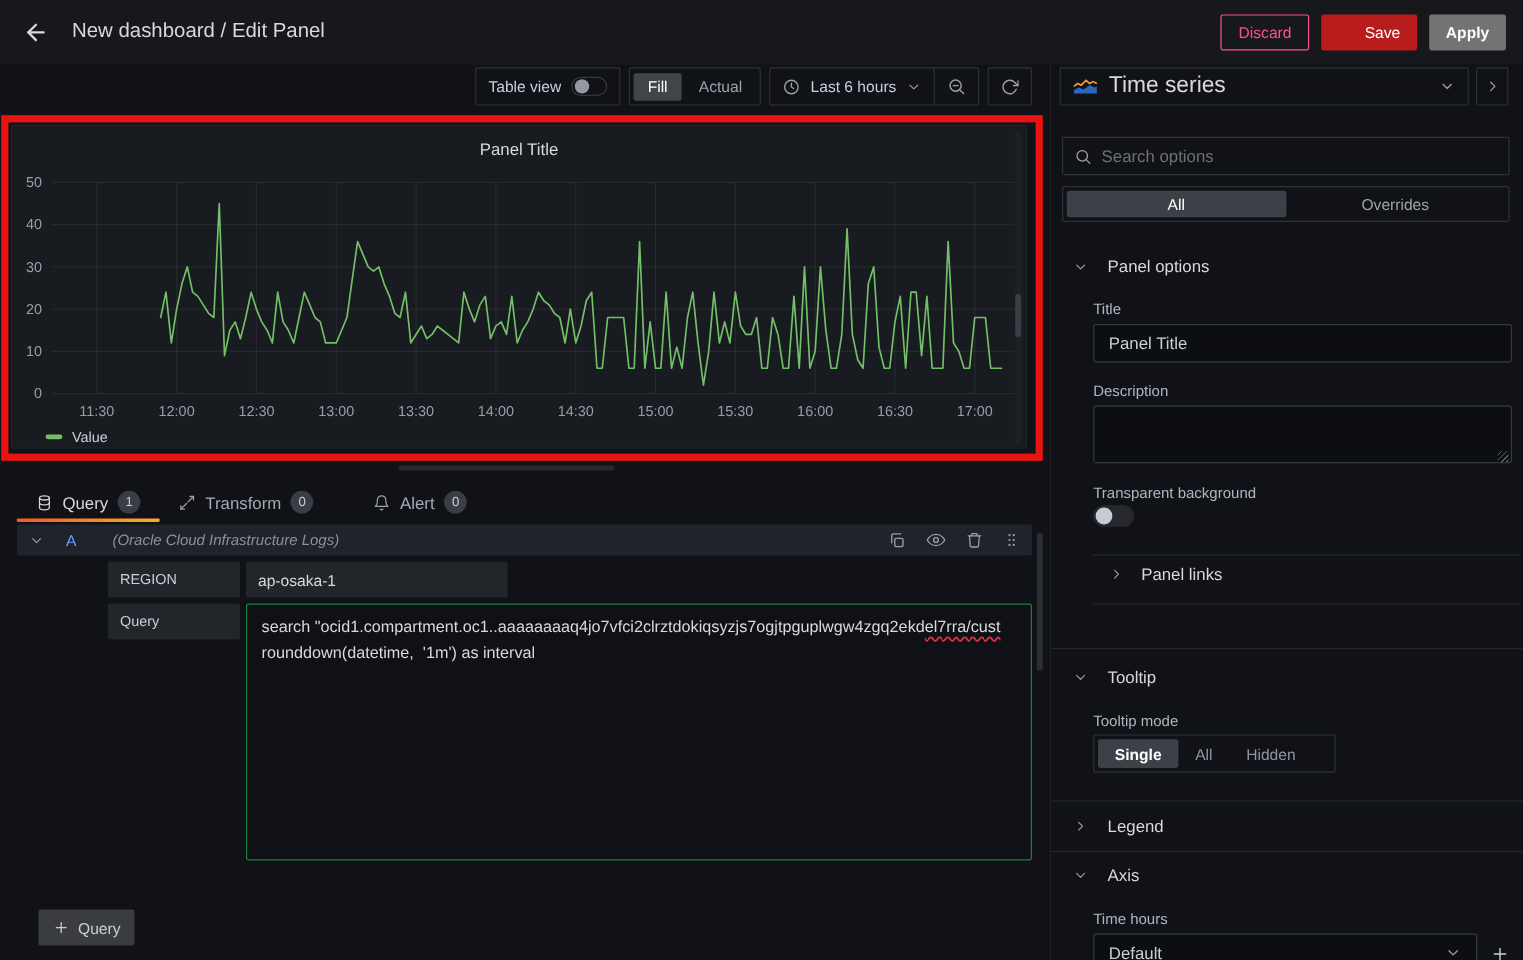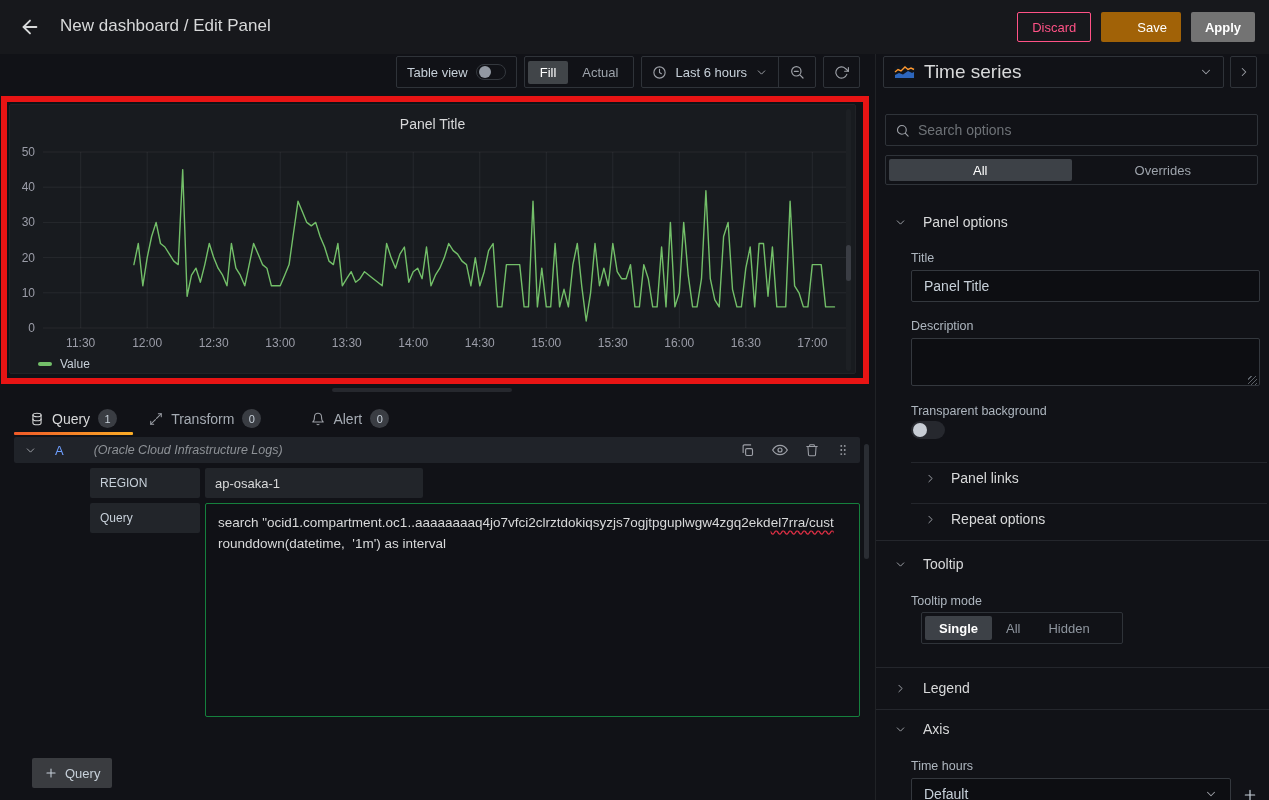--- a/index.html
+++ b/index.html
@@ -9,21 +9,21 @@
 
   svg.ic { display:block; fill:none; stroke:#9da0a7; stroke-width:1.8; stroke-linecap:round; stroke-linejoin:round; }
 
   
   .hdr { position:absolute; left:0; top:0; width:1269px; height:54px; background:#17181c; }
   .back-btn { position:absolute; left:16px; top:13px; width:28px; height:28px; display:flex; align-items:center; justify-content:center; cursor:pointer; }
   .hdr-title { position:absolute; left:60px; top:16px; font-size:17px; color:#d8d9da; font-weight:400; }
   .hdr-actions { position:absolute; right:14px; top:12px; display:flex; gap:10px; }
   .btn { height:30px; display:flex; align-items:center; justify-content:center; padding:0 14px; border-radius:2px; font-size:13px; font-weight:500; cursor:pointer; }
   .btn-destructive { border:1px solid #ff5286; color:#ff5286; background:transparent; }
-  .btn-secondary { background:#a16207; color:#ffffff;padding-left:36px; }
+  .btn-secondary { background:#b91c1c; color:#ffffff;padding-left:36px; }
   .btn-primary { background:#737373; color:#ffffff;font-weight:bold; }
 
   
   .left-pane { position:absolute; left:0; top:54px; width:875px; height:746px; }
   .right-pane { position:absolute; left:875px; top:54px; width:394px; height:746px; border-left:1px solid #202226; background:#111217; overflow:hidden; }
 
   
   .toolbar { position:absolute; top:2px; right:15px; display:flex; gap:7px; height:32px; }
   .tb-group { display:flex; align-items:center; border:1px solid #2f3339; border-radius:2px; height:32px; }
   .tb-item { display:flex; align-items:center; gap:8px; padding:0 10px; height:100%; font-size:13px; color:#c7d0d9; cursor:pointer;justify-content:space-between; }
@@ -86,21 +86,21 @@
   .sect-head .t { position:absolute; left:47px; font-size:14px; font-weight:500; color:#d8d9da; }
   .sub-head { position:absolute; left:0; width:394px; height:28px; display:flex; align-items:center; cursor:pointer; }
   .sub-head .chev { position:absolute; left:48px; display:flex; }
   .sub-head .t { position:absolute; left:75px; font-size:14px; font-weight:500; color:#d8d9da; }
   .opt-label { position:absolute; left:35px; font-size:12.5px; font-weight:500; color:#aeb6bf; }
   .opt-input { position:absolute; left:35px; width:349px; height:32px; background:#0d0e12; border:1px solid #34383e; border-radius:2px; color:#c7d0d9; font-size:14px; padding:0 12px; font-family:"Liberation Sans",sans-serif; outline:none; }
   .opt-textarea { position:absolute; left:35px; top:284px; width:349px; height:48px; background:#0d0e12; border:1px solid #34383e; border-radius:2px; resize:none; }
   .resize-grip { position:absolute; left:372px; top:322px; width:9px; height:9px; background:
      repeating-linear-gradient(135deg, transparent 0 2px, #5a5f66 2px 3px); pointer-events:none; }
   .divider { position:absolute; height:1px; background:#24262c; }
-  .radio-seg { position:absolute; left:35px; top:558px; width:202px; height:32px; border:1px solid #2f3339; border-radius:2px; display:flex; padding:3px;margin-left:10px; }
+  .radio-seg { position:absolute; left:35px; top:558px; width:202px; height:32px; border:1px solid #2f3339; border-radius:2px; display:flex; padding:3px; }
   .radio-seg .opt { display:flex; align-items:center; justify-content:center; padding:0 14px; font-size:13px; color:#8e959e; border-radius:2px; cursor:pointer; }
   .radio-seg .opt.active { background:#3d4147; color:#ffffff; font-weight:600; }
   .tz-select { position:absolute; left:35px; top:724px; width:320px; height:32px; background:#0d0e12; border:1px solid #34383e; border-radius:2px; display:flex; align-items:center; padding:0 12px; font-size:14px; color:#c7d0d9; cursor:pointer; }
   .tz-select .caret { margin-left:auto; }
   .tz-add { position:absolute; left:363px; top:730px; width:22px; height:22px; display:flex; align-items:center; justify-content:center; cursor:pointer; }
 
   .chart-text { font-size:12px; fill:#9b9da8; font-family:"Liberation Sans",sans-serif; }
 </style>
 </head>
 <body>
@@ -364,28 +364,20 @@
     <div class="sub-head" style="top:410px;">
       <span class="chev">
           <svg class="ic" width="13" height="13" viewBox="0 0 24 24">
             <polyline points="9 6 15 12 9 18"></polyline>
           </svg>
         </span>
       <span class="t">Panel links</span>
     </div>
 
     <div class="divider" style="left:35px; right:2px; top:449px;"></div>
-    <div class="sub-head" style="top:451px;">
-      <span class="chev">
-          <svg class="ic" width="13" height="13" viewBox="0 0 24 24">
-            <polyline points="9 6 15 12 9 18"></polyline>
-          </svg>
-        </span>
-      <span class="t">Repeat options</span>
-    </div>
 
     <div class="divider" style="left:0; right:0; top:486px;"></div>
 
     <div class="sect-head" style="top:498px;">
       <span class="chev">
           <svg class="ic" width="13" height="13" viewBox="0 0 24 24">
             <polyline points="6 9 12 15 18 9"></polyline>
           </svg>
         </span>
       <span class="t">Tooltip</span>

